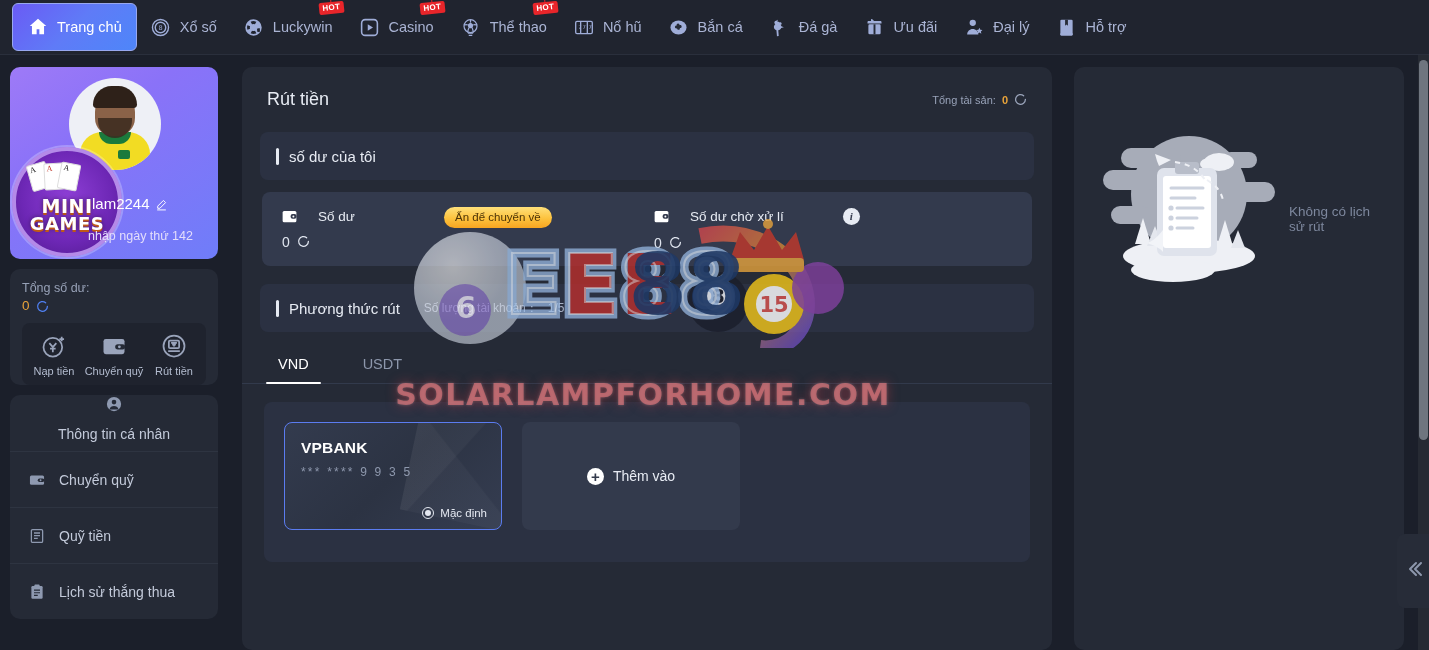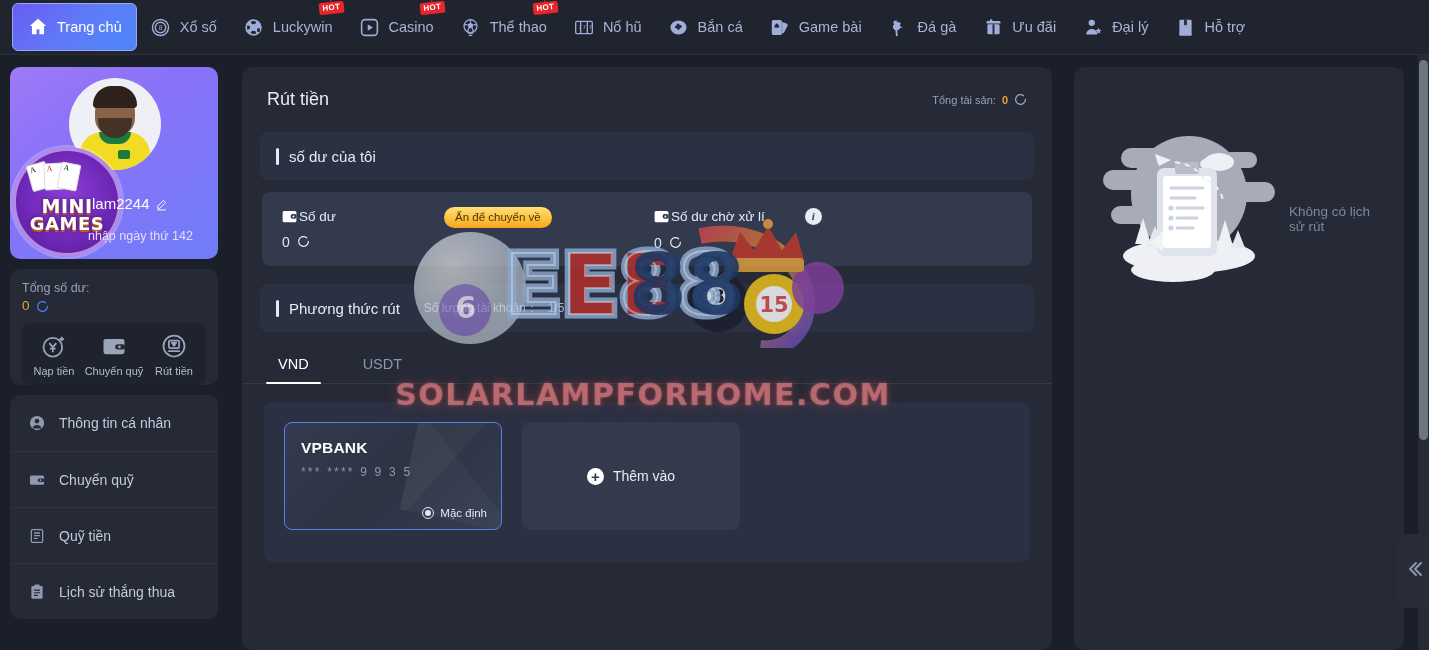--- a/index.html
+++ b/index.html
@@ -128,21 +128,21 @@
     flex: 1; display: flex; flex-direction: column; align-items: center; gap: 5px;
     cursor: pointer; color: #b3bccf; font-size: 11px;
   }
   .qa-ico { width: 28px; height: 28px; color: #9aa4bb; }
   .menu-list { margin-top: 10px; background: #252a36; border-radius: 10px; overflow: hidden; }
   .menu-item {
     display: flex; align-items: center; gap: 13px;
     height: 56px; padding: 0 18px; cursor: pointer;
     border-top: 1px solid #2e3441; color: #c3cada; font-size: 14px;
   }
-  .menu-item:first-child { border-top: none; }
+  .menu-item:first-child { border-top: none; flex-direction: column; }
   .menu-ico { width: 18px; height: 18px; color: #8e99b0; flex: 0 0 18px; }
 
   
   #center {
     flex: 0 0 810px; width: 810px; margin-left: 24px;
     background: #252a36; border-radius: 10px;
     position: relative; overflow: hidden; height: 583px;
   }
   .panel-head {
     height: 65px; display: flex; align-items: center;
@@ -159,21 +159,21 @@
   }
   .bar { width: 3px; height: 17px; background: #e7ebf3; border-radius: 2px; }
   .block-sub { font-size: 12px; color: #a7b0c4; margin-left: 14px; }
 
   .bal-panel {
     margin: 0 20px 18px; background: #333a4d; border-radius: 8px;
     height: 74px; display: flex; align-items: center; position: relative;
   }
   .bal-col { padding-left: 20px; }
   .bal-col.second { position: absolute; left: 372px; top: 0; height: 100%; display: flex; flex-direction: column; justify-content: center; }
-  .bal-col .ttl { display: flex; align-items: center; gap: 2px; font-size: 13.5px; color: #e7ebf3; }
+  .bal-col .ttl { display: flex; align-items: center; gap: 21px; font-size: 13.5px; color: #e7ebf3; }
   .bal-col .amt { display: flex; align-items: center; gap: 7px; margin-top: 10px; font-size: 14px; color: #dfe4ee; }
   .wallet-sm { width: 15px; height: 13px; }
   .transfer-pill {
     position: absolute; left: 182px; top: 15px;
     background: linear-gradient(180deg, #ffe07a 0%, #fdc23d 55%, #f7a521 100%);
     color: #4d3407; font-size: 11.5px; padding: 4px 11px 5px;
     border-radius: 11px; cursor: pointer; white-space: nowrap;
   }
   .info-ico {
     width: 17px; height: 17px; border-radius: 50%;
@@ -350,30 +350,20 @@
   <div class="nav-item">
     <span class="nav-ico">
       <svg width="21" height="21" viewBox="0 0 24 24" fill="currentColor">
           <ellipse cx="12" cy="12" rx="9.2" ry="8"></ellipse>
           <path d="M11.6 7.5c1.1 0 1.6.9 1.6 1.8 1.2-.5 2.4.2 2.4 1.5s-1 2-2.1 1.7c.4 1.1-.2 2.2-1.5 2.2-1.1 0-1.7-.8-1.7-1.8-1.1.6-2.4 0-2.4-1.4 0-1.2 1-2 2.1-1.8-.4-1.2.3-2.2 1.6-2.2Z" fill="#252a36"></path>
         </svg>
     </span>
     <span>Bắn cá</span>
   </div>
 
-  <div class="nav-item">
-    <span class="nav-ico">
-      <svg width="21" height="21" viewBox="0 0 24 24" fill="currentColor">
-          <rect x="3.2" y="3.4" width="11.5" height="17.2" rx="1.8"></rect>
-          <path d="M15 5.6c2.8.9 4.6 1.6 5.5 2.2 1 .7 1.1 1.5.5 2.6l-3.6 7.1c-.5 1-1.2 1.4-2.4 1Z"></path>
-          <path d="M8.9 7.2c1.3 1.3 2.8 2.4 2.8 3.7a1.5 1.5 0 0 1-2.8.7 1.5 1.5 0 0 1-2.8-.7c0-1.3 1.5-2.4 2.8-3.7Z" fill="#252a36"></path>
-        </svg>
-    </span>
-    <span>Game bài</span>
-  </div>
 
   <div class="nav-item">
     <span class="nav-ico">
       <svg width="21" height="21" viewBox="0 0 24 24" fill="currentColor">
           <path d="M9.5 3.2c.7 1 .4 2 .1 2.6 1-.6 2-.3 2.6.4.8-.5 1.9-.2 2.2.8.3 1-.4 1.8-1.3 1.9.9.8 1.3 2.2.9 3.5-.5 1.8-2 2.6-3.4 2.8l.5 6.6-2 .1-.6-6.7c-1.6-.5-2.9-1.9-2.9-3.8 0-1.4.7-2.5 1.6-3.2-1-.6-1.4-1.8-.9-2.8.5-1 1.6-1.4 2.4-1C8.5 4.5 8.8 3.8 9.5 3.2Z"></path>
           <path d="m12.6 10.1 4.4 1.5-4.4 1.3z"></path>
         </svg>
     </span>
     <span>Đá gà</span>
   </div>

